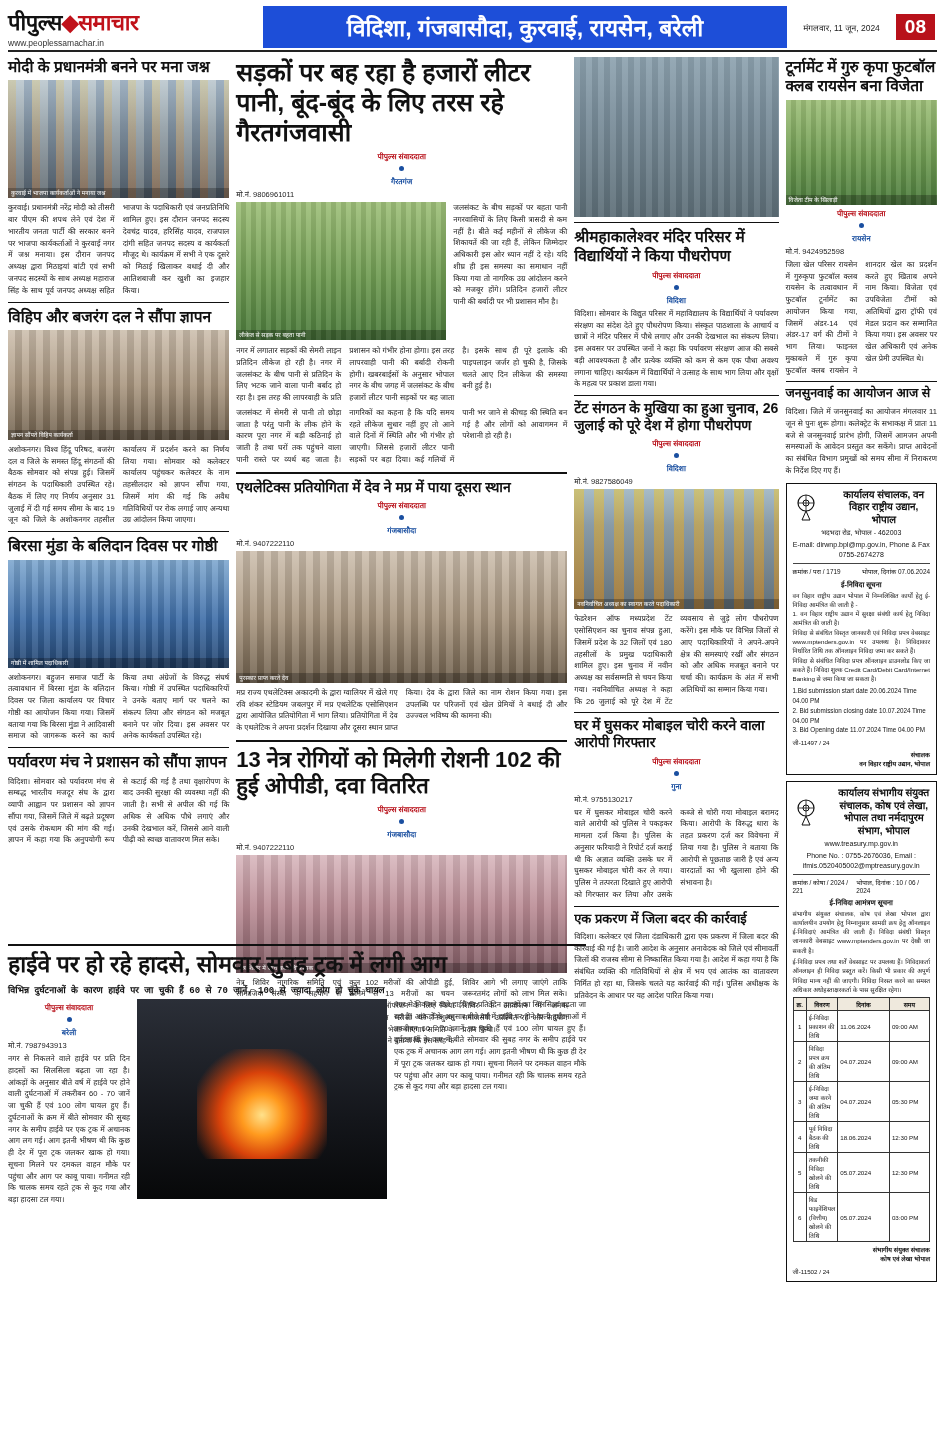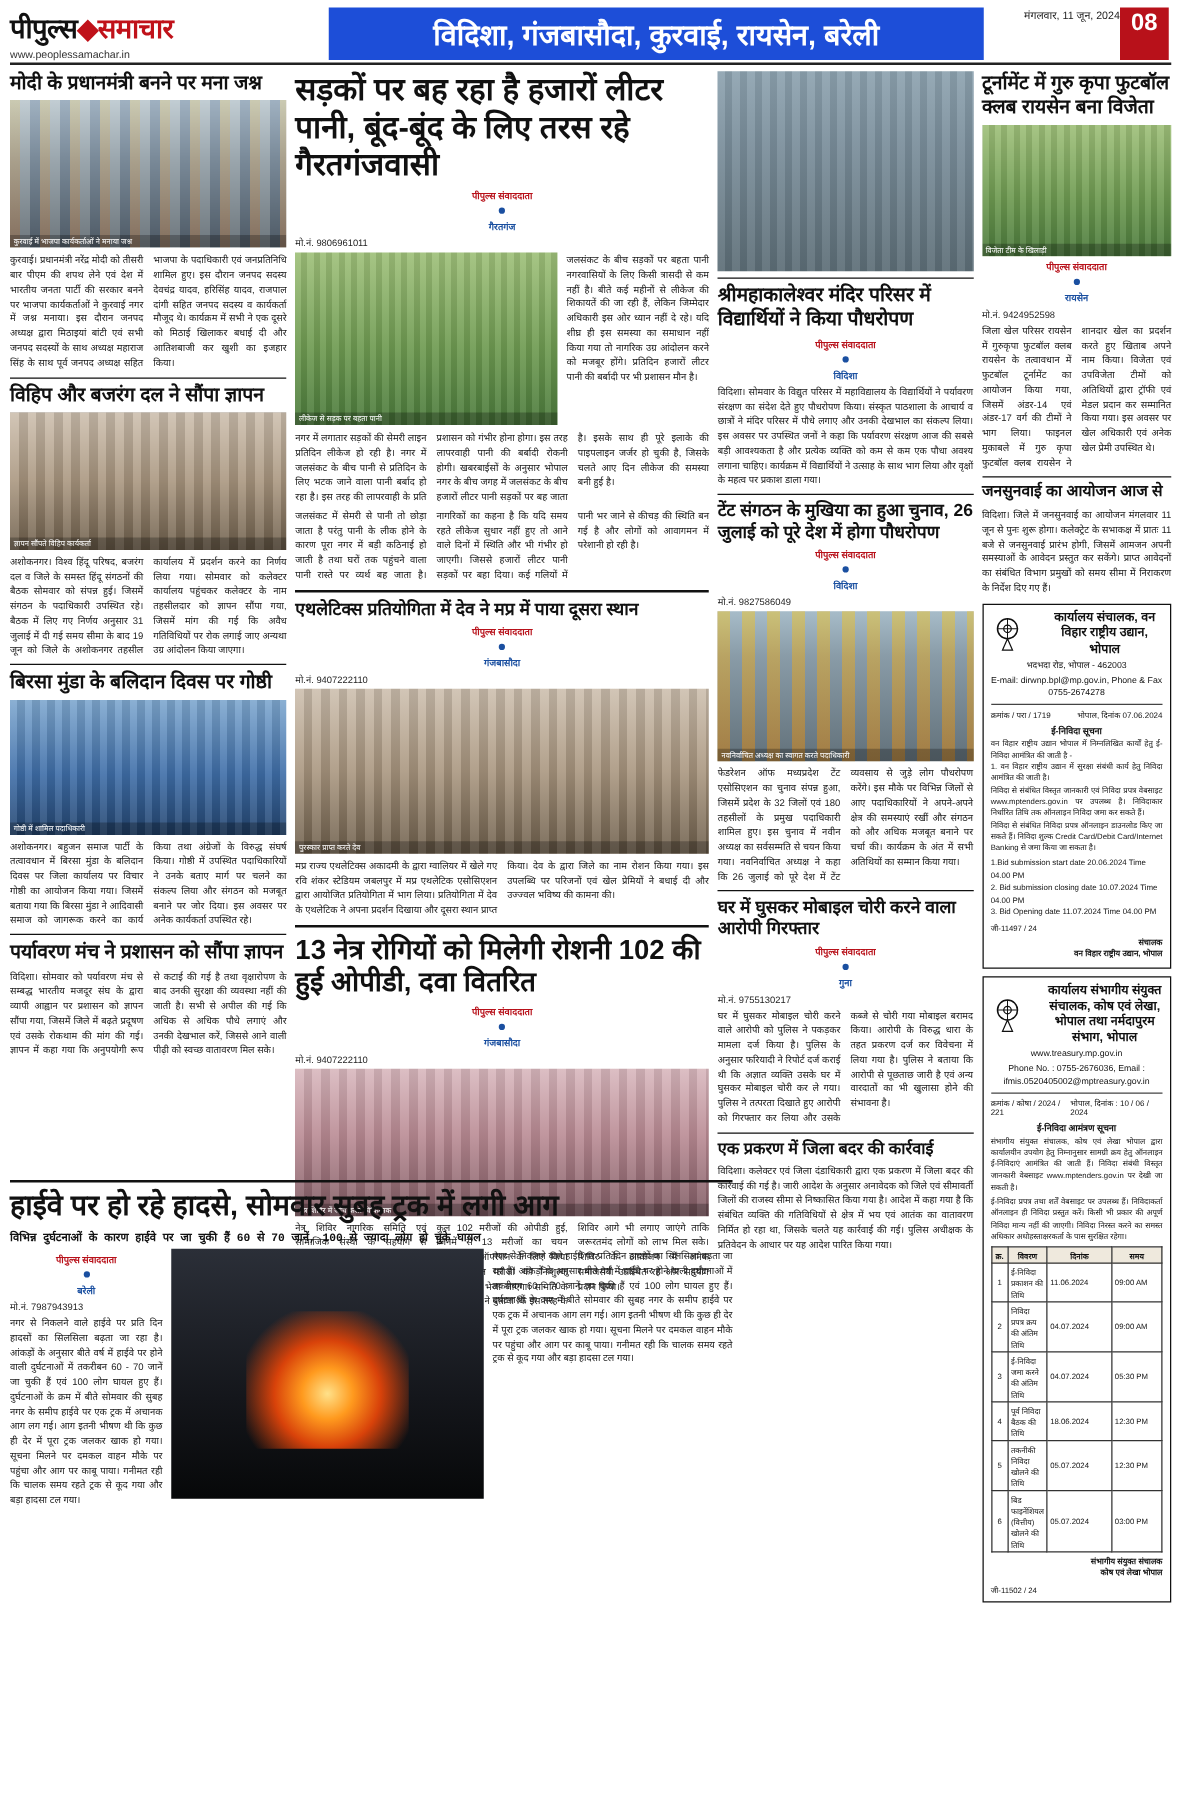--- a/index.html
+++ b/index.html
@@ -14,21 +14,21 @@
   .page { width:945px; height:1226px; position:relative; padding:6px 8px; }
 
   
   .masthead { display:flex; align-items:stretch; border-bottom:2px solid #222; padding-bottom:2px; }
   .mh-left { width:255px; display:flex; flex-direction:column; justify-content:center; }
   .mh-logo { font-size:22px; font-weight:bold; letter-spacing:-0.5px; color:#111; }
   .mh-logo .red { color:#c0121a; }
   .mh-url { font-size:8.5px; color:#333; margin-top:2px; }
   .mh-center { flex:1; background:#1d4ed8; color:#fff; display:flex; align-items:center; justify-content:center;
                font-size:23px; font-weight:bold; padding:3px 10px; }
-  .mh-right { width:150px; display:flex; justify-content:flex-end; gap:0; padding-right:2px; }
+  .mh-right { width:150px; display:flex; align-items:center; justify-content:flex-end; gap:16px; padding-right:2px; }
   .mh-date { font-size:8.5px; color:#222; }
   .mh-page { background:#b8111a; color:#fff; font-size:19px; font-weight:bold; padding:2px 9px; }
 
   
   .grid { display:flex; gap:7px; margin-top:5px; }
   .col { display:flex; flex-direction:column; }
   .c1 { width:222px; }
   .c2 { width:332px; }
   .c3 { width:205px; }
   .c4 { width:152px; }

